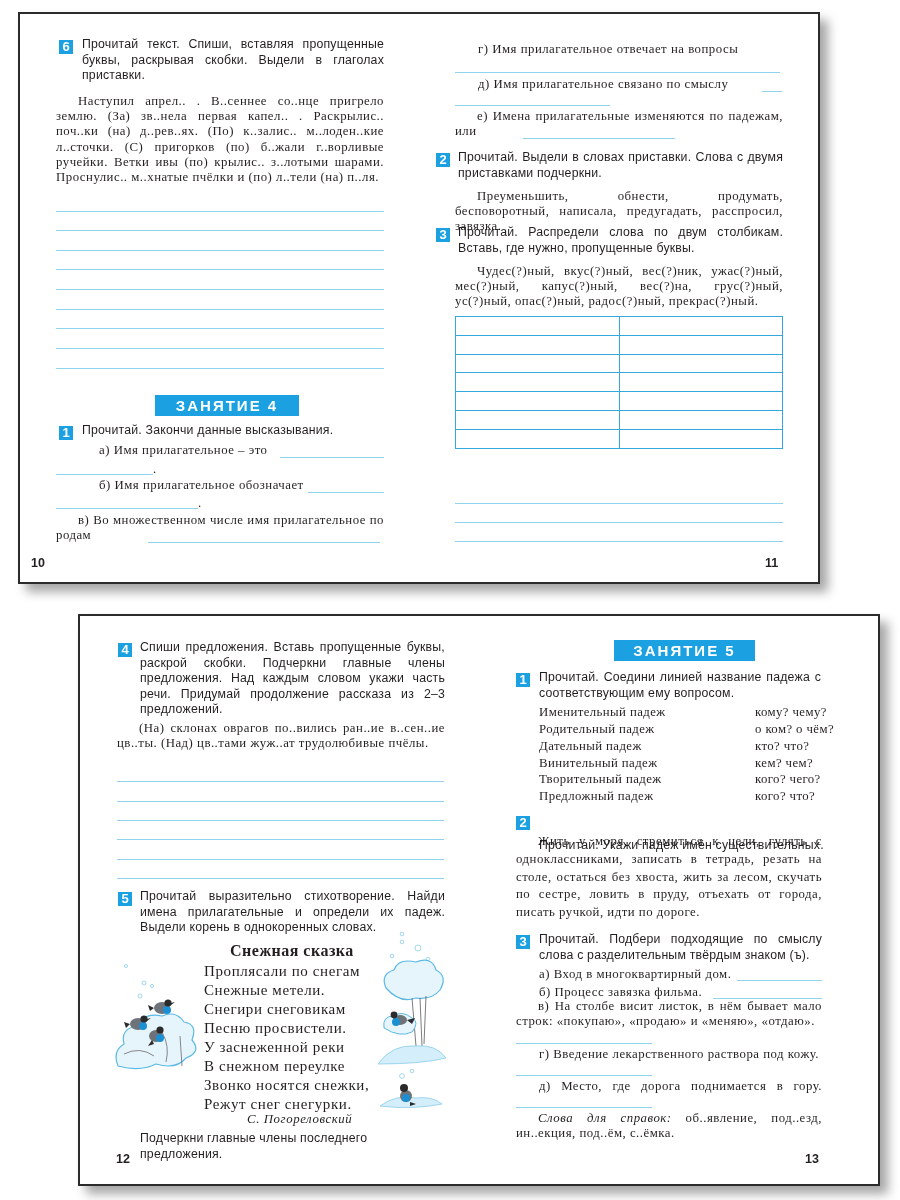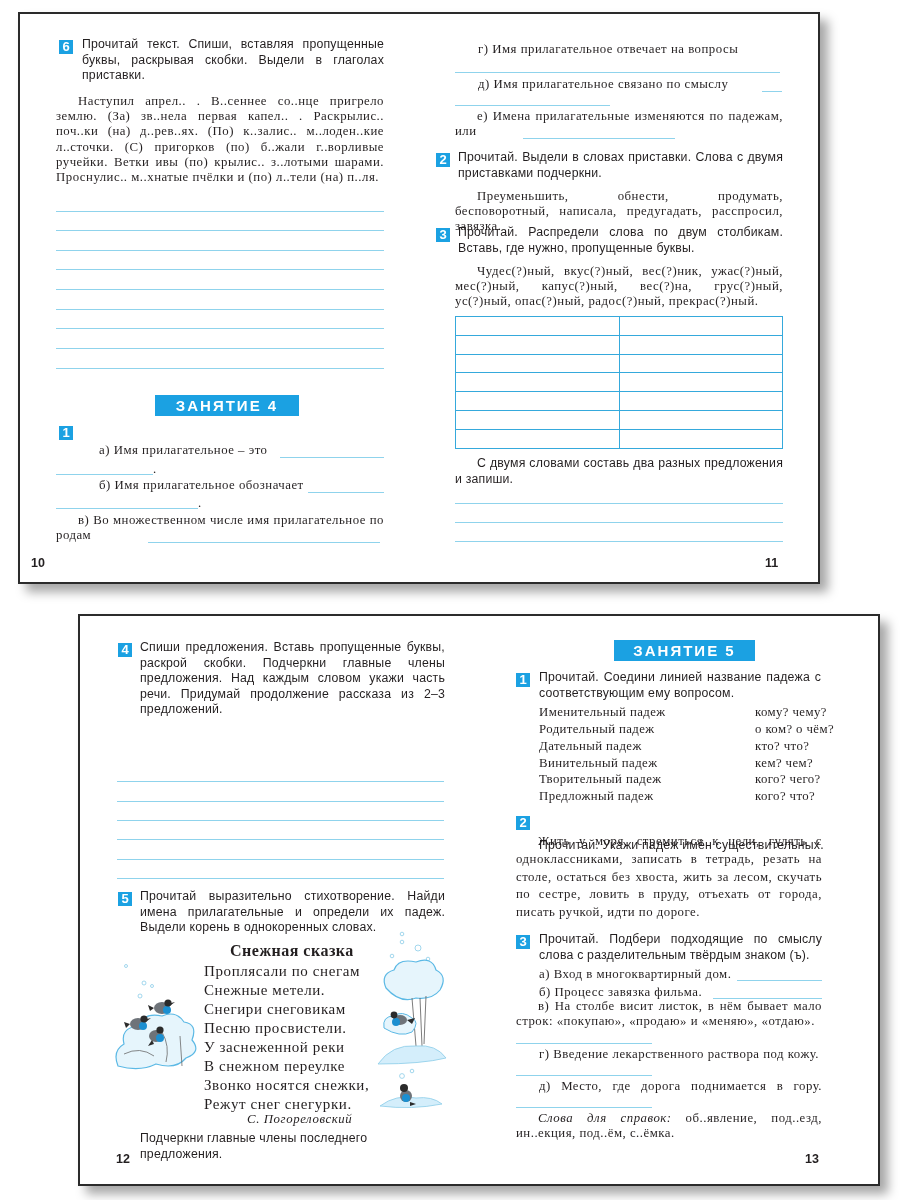--- a/index.html
+++ b/index.html
@@ -103,20 +103,21 @@
       <div class="wline" style="left:36px; width:328px; top:275px;"></div>
       <div class="wline" style="left:36px; width:328px; top:295px;"></div>
       <div class="wline" style="left:36px; width:328px; top:314px;"></div>
       <div class="wline" style="left:36px; width:328px; top:334px;"></div>
       <div class="wline" style="left:36px; width:328px; top:354px;"></div>
     </div>
 
     <div class="lesson-banner" style="left:135px; top:381px; width:144px;">ЗАНЯТИЕ 4</div>
 
     <div class="badge" style="left:39px; top:412px;">1</div>
+    <div class="abs task-text" style="left:62px; top:409px; width:302px;">Прочитай. Закончи данные высказывания.</div>
 
     <div class="abs body-text" style="left:79px; top:429px;">а) Имя прилагательное – это</div>
     <div class="wline" style="left:260px; width:104px; top:443px;"></div>
     <div class="wline" style="left:36px; width:97px; top:460px;"></div>
     <div class="abs body-text" style="left:133px; top:448px;">.</div>
 
     <div class="abs body-text" style="left:79px; top:464px;">б) Имя прилагательное обозначает</div>
     <div class="wline" style="left:288px; width:76px; top:478px;"></div>
     <div class="wline" style="left:36px; width:142px; top:494px;"></div>
     <div class="abs body-text" style="left:178px; top:482px;">.</div>
@@ -172,34 +173,34 @@
             <td></td>
             <td></td>
           </tr>
       <tr>
             <td></td>
             <td></td>
           </tr>
     </tbody>
       </table>
 
-    <div class="abs task-text indent" style="left:35px; top:442px; width:328px;">С двумя словами составь два разных предложения и запиши.</div>
     <div class="wline" style="left:35px; width:328px; top:489px;"></div>
     <div class="wline" style="left:35px; width:328px; top:508px;"></div>
     <div class="wline" style="left:35px; width:328px; top:527px;"></div>
 
     <div class="page-num" style="left:345px; top:542px;">11</div>
   </div>
 </div>
 
 <div id="spread-bottom" class="spread">
 
   <div class="page page-left">
     <div class="badge" style="left:38px; top:27px;">4</div>
     <div class="abs task-text" style="left:60px; top:24px; width:305px;">Спиши предложения. Вставь пропущенные буквы, раскрой скобки. Подчеркни главные члены предложения. Над каждым словом укажи часть речи. Придумай продолжение рассказа из 2–3 предложений.</div>
+    <div class="abs body-text indent" style="left:37px; top:105px; width:328px;">(На) склонах оврагов по..вились ран..ие в..сен..ие цв..ты. (Над) цв..тами жуж..ат трудолюбивые пчёлы.</div>
 
     <div class="wline" style="left:37px; width:327px; top:165px;"></div>
     <div class="wline" style="left:37px; width:327px; top:185px;"></div>
     <div class="wline" style="left:37px; width:327px; top:204px;"></div>
     <div class="wline" style="left:37px; width:327px; top:223px;"></div>
     <div class="wline" style="left:37px; width:327px; top:243px;"></div>
     <div class="wline" style="left:37px; width:327px; top:262px;"></div>
 
     <div class="badge" style="left:38px; top:276px;">5</div>
     <div class="abs task-text" style="left:60px; top:273px; width:305px;">Прочитай выразительно стихотворение. Найди имена прилагательные и определи их падеж. Выдели корень в однокоренных словах.</div>

